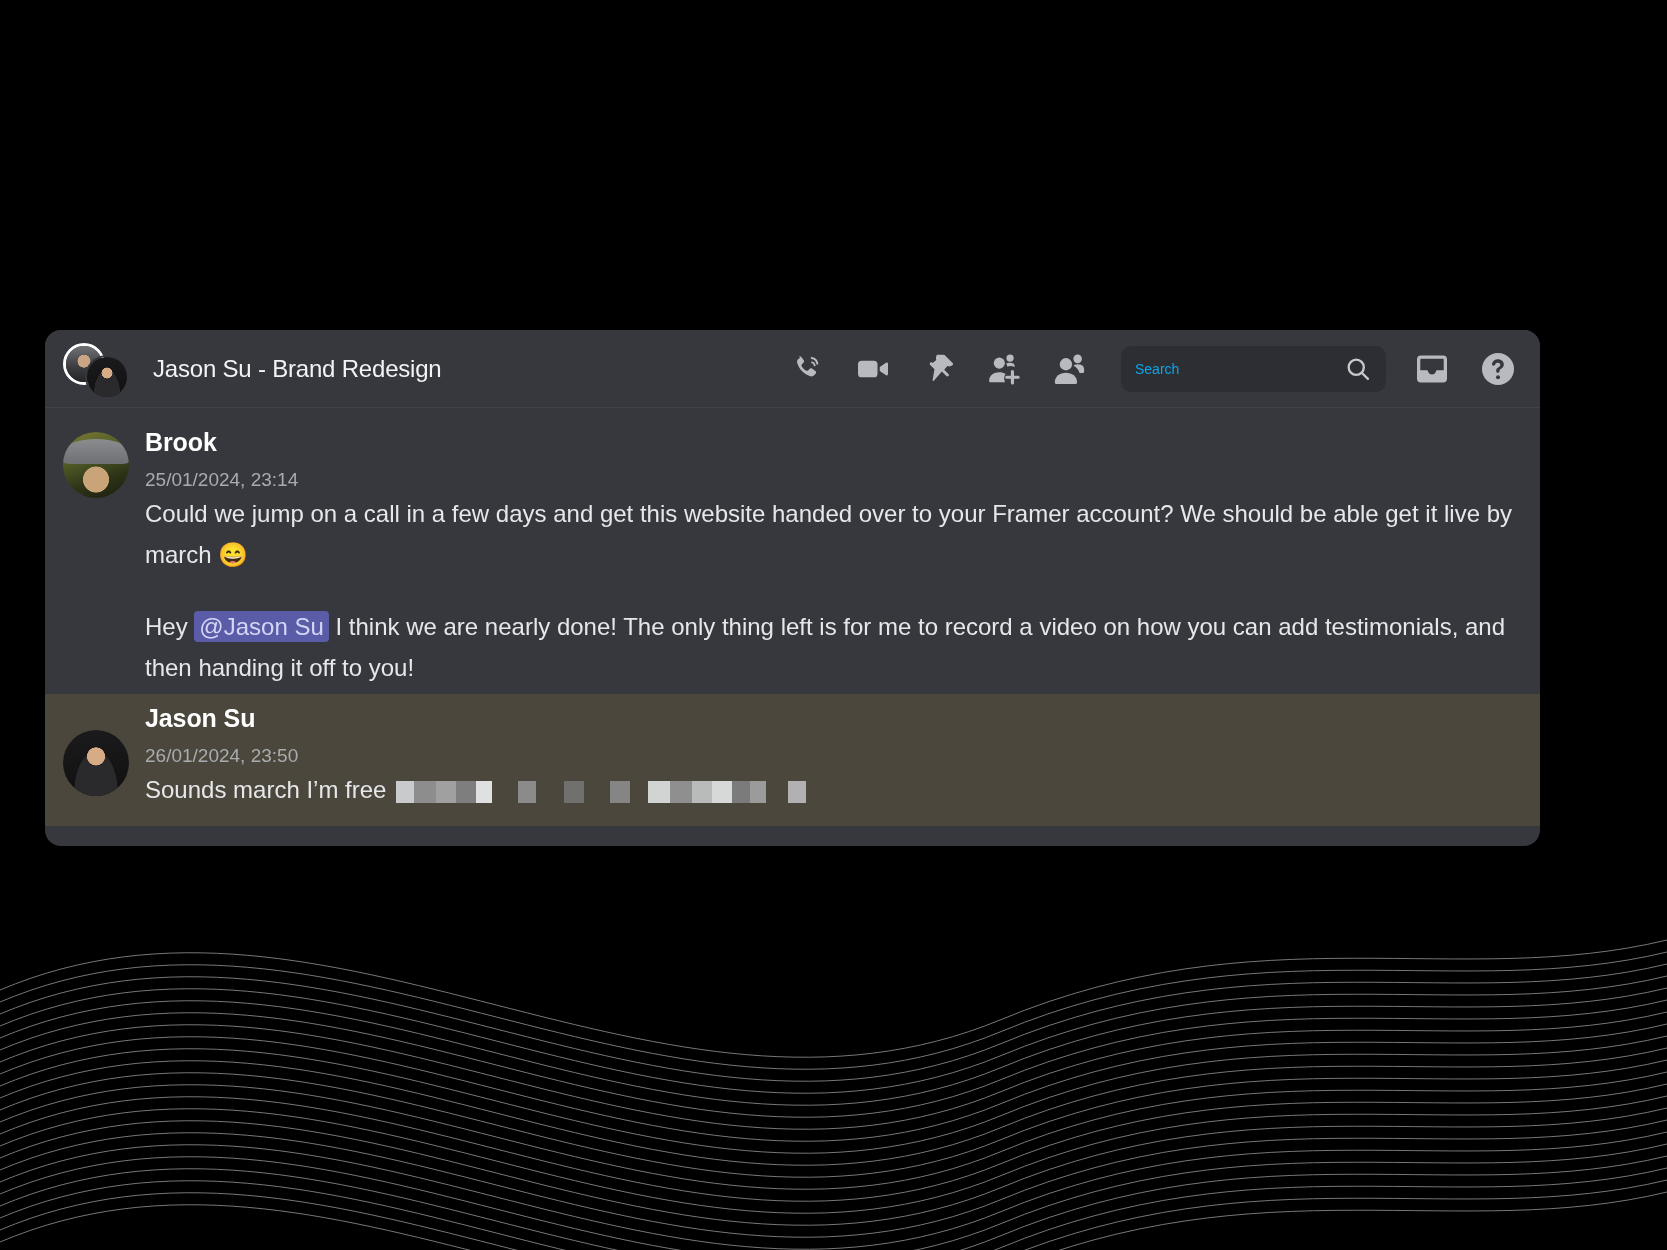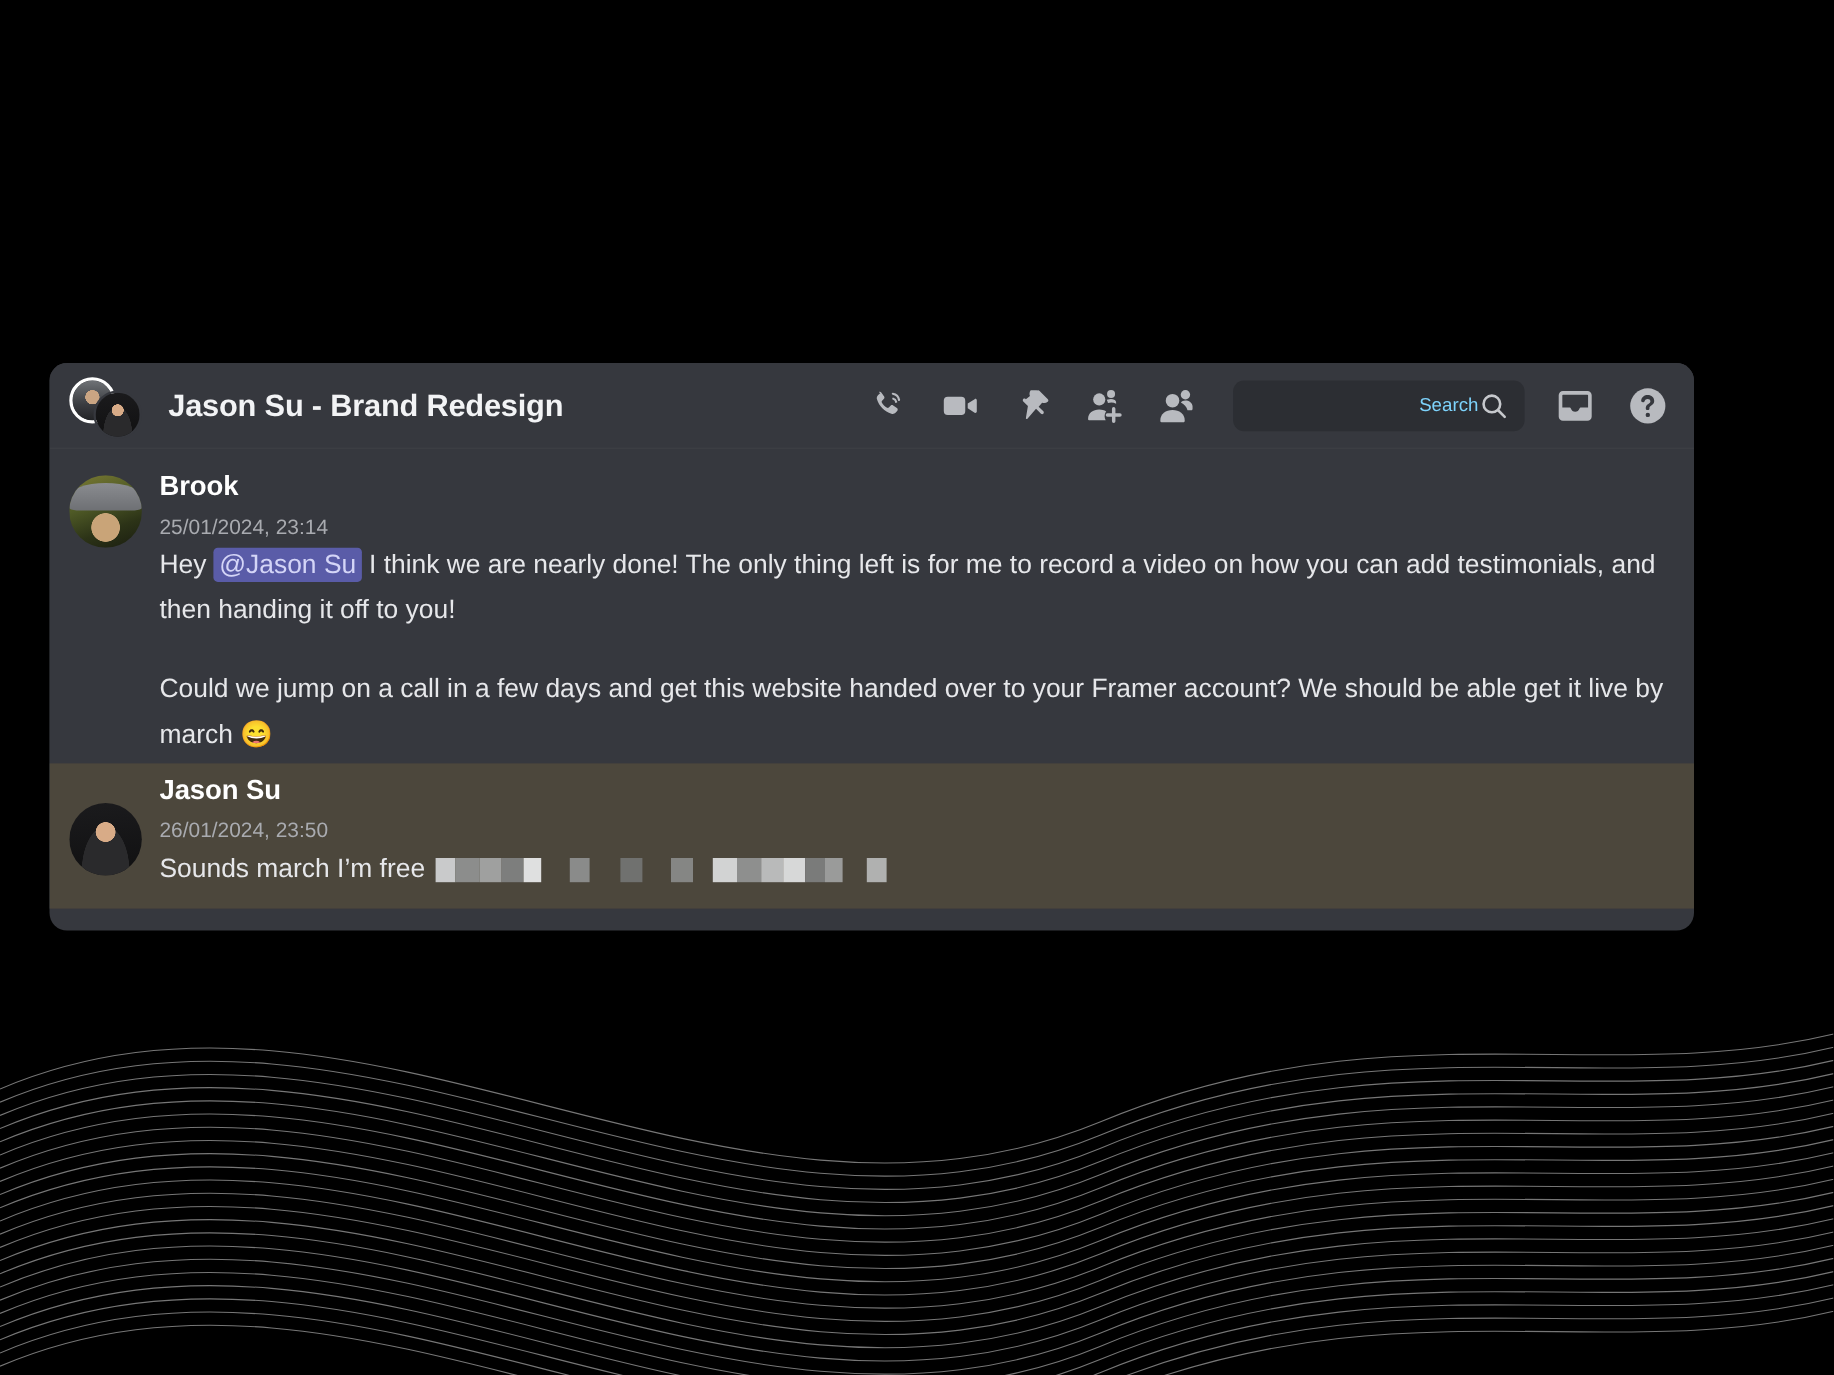--- a/index.html
+++ b/index.html
@@ -71,22 +71,22 @@
     width: 42px; height: 42px;
     border: 3px solid #ffffff;
   }
   .av-front {
     left: 22px; top: 14px;
     width: 44px; height: 44px;
     border: 2px solid #36383e;
   }
 
   .header-title {
-    font-size: 28px;
-    font-weight: bold;
+    font-size: 24px;
+    font-weight: normal;
     color: #f2f3f5;
     letter-spacing: -0.2px;
     white-space: nowrap;
     margin-left: 14px;
   }
 
   .header-spacer { flex: 1 1 auto; }
 
   .header-actions {
     display: flex;
@@ -114,26 +114,25 @@
     height: 46px;
     background: #2c2e33;
     border-radius: 10px;
     display: flex;
     align-items: center;
     padding: 0 14px;
     margin-left: 4px;
     cursor: text;
   }
   .search-box .ph {
-    font-size: 17px;
-    color: #7dd3fc;
+    font-size: 14px;
+    color: #0ea5e9;
     font-weight: normal;
     flex: 1 1 auto;
     white-space: nowrap;
-    text-align: right;
   }
   .search-box .mag { color: #c6c8cc; display: flex; }
 
   
   .message-list {
     background: #36383e;
     padding-top: 14px;
   }
 
   .message {
@@ -408,25 +407,25 @@
         <div class="msg-avatar">
           <div class="photo-brook"></div>
         </div>
         <div class="msg-body">
           <div class="msg-head">
             <span class="msg-author">Brook</span>
             <span class="msg-time">25/01/2024, 23:14</span>
           </div>
 
           <div class="msg-text">
+            <span>Could we jump on a call in a few days and get this website handed over to your Framer account? We should be able get it live by march </span><span class="emoji">😄</span>
+          </div>
+
+          <div class="msg-text">
             <span>Hey </span><span class="mention">@Jason Su</span><span> I think we are nearly done! The only thing left is for me to record a video on how you can add testimonials, and then handing it off to you!</span>
-          </div>
-
-          <div class="msg-text">
-            <span>Could we jump on a call in a few days and get this website handed over to your Framer account? We should be able get it live by march </span><span class="emoji">😄</span>
           </div>
         </div>
       </div>
 
       <div class="message mentioned">
         <div class="msg-avatar offset-top">
           <div class="photo-jason"></div>
         </div>
         <div class="msg-body">
 

